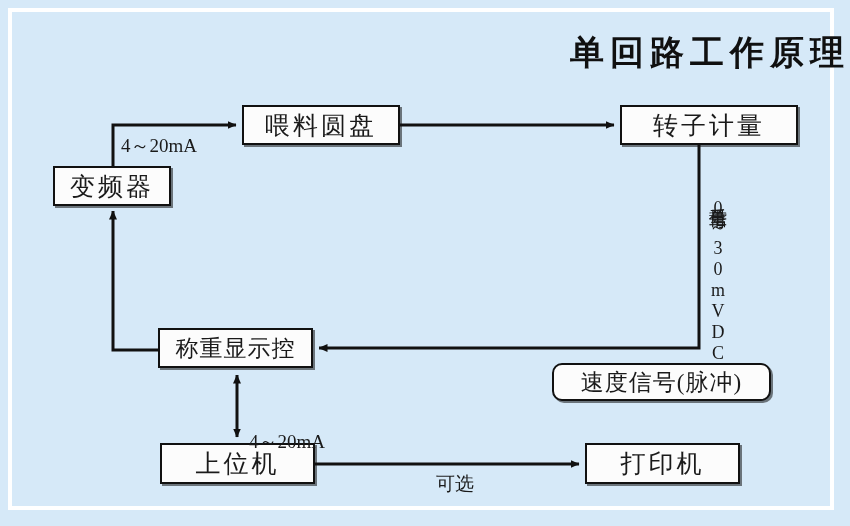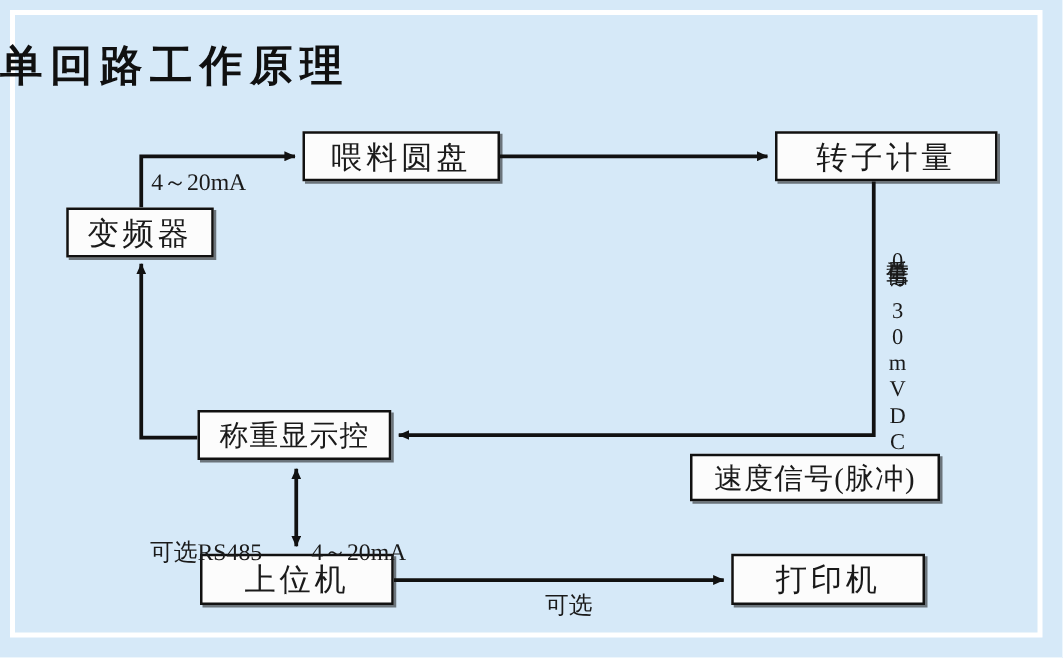--- a/index.html
+++ b/index.html
@@ -25,21 +25,21 @@
     border: 4px solid #ffffff;
     box-sizing: border-box;
     pointer-events: none;
   }
 
   .title {
     position: absolute;
     left: 0;
     top: 30px;
     width: 850px;
-    text-align: left;
+    text-align: right;
     font-family: "DejaVu Sans", sans-serif;
     font-weight: bold;
     font-size: 34px;
     letter-spacing: 6px;
     color: #101010;
     white-space: nowrap;
   }
 
   .node {
     position: absolute;
@@ -113,29 +113,28 @@
   </svg>
 
   <div class="node" style="left:242px; top:105px; width:158px; height:40px;">喂料圆盘</div>
 
   <div class="node" style="left:53px; top:166px; width:118px; height:40px;">变频器</div>
 
   <div class="node" style="left:620px; top:105px; width:178px; height:40px;">转子计量</div>
 
   <div class="node" style="left:158px; top:328px; width:155px; height:40px; font-size:23px; letter-spacing:1px;text-align:right;">称重显示控</div>
 
-  <div class="node" style="left:552px; top:363px; width:200px; height:38px; font-size:23px; letter-spacing:1px;">速度信号(脉冲)</div>
+  <div class="node" style="left:552px; top:363px; width:219px; height:38px; font-size:23px; letter-spacing:1px;border-radius:10px;">速度信号(脉冲)</div>
 
   <div class="node" style="left:160px; top:443px; width:155px; height:41px;">上位机</div>
 
   <div class="node" style="left:585px; top:443px; width:155px; height:41px;">打印机</div>
 
   <div class="edge-label" style="left:121px; top:96px;">4～20mA</div>
 
   <div class="edge-label vertical" style="left:706px; top:157px; font-size:18px;">重量信号0～30mVDC</div>
 
-  <div class="edge-label" style="left:120px; top:392px;">可选RS485</div>
 
   <div class="edge-label" style="left:249px; top:392px;">4～20mA</div>
 
   <div class="edge-label" style="left:436px; top:434px;">可选</div>
 
 </div>
 
 </body></html>

